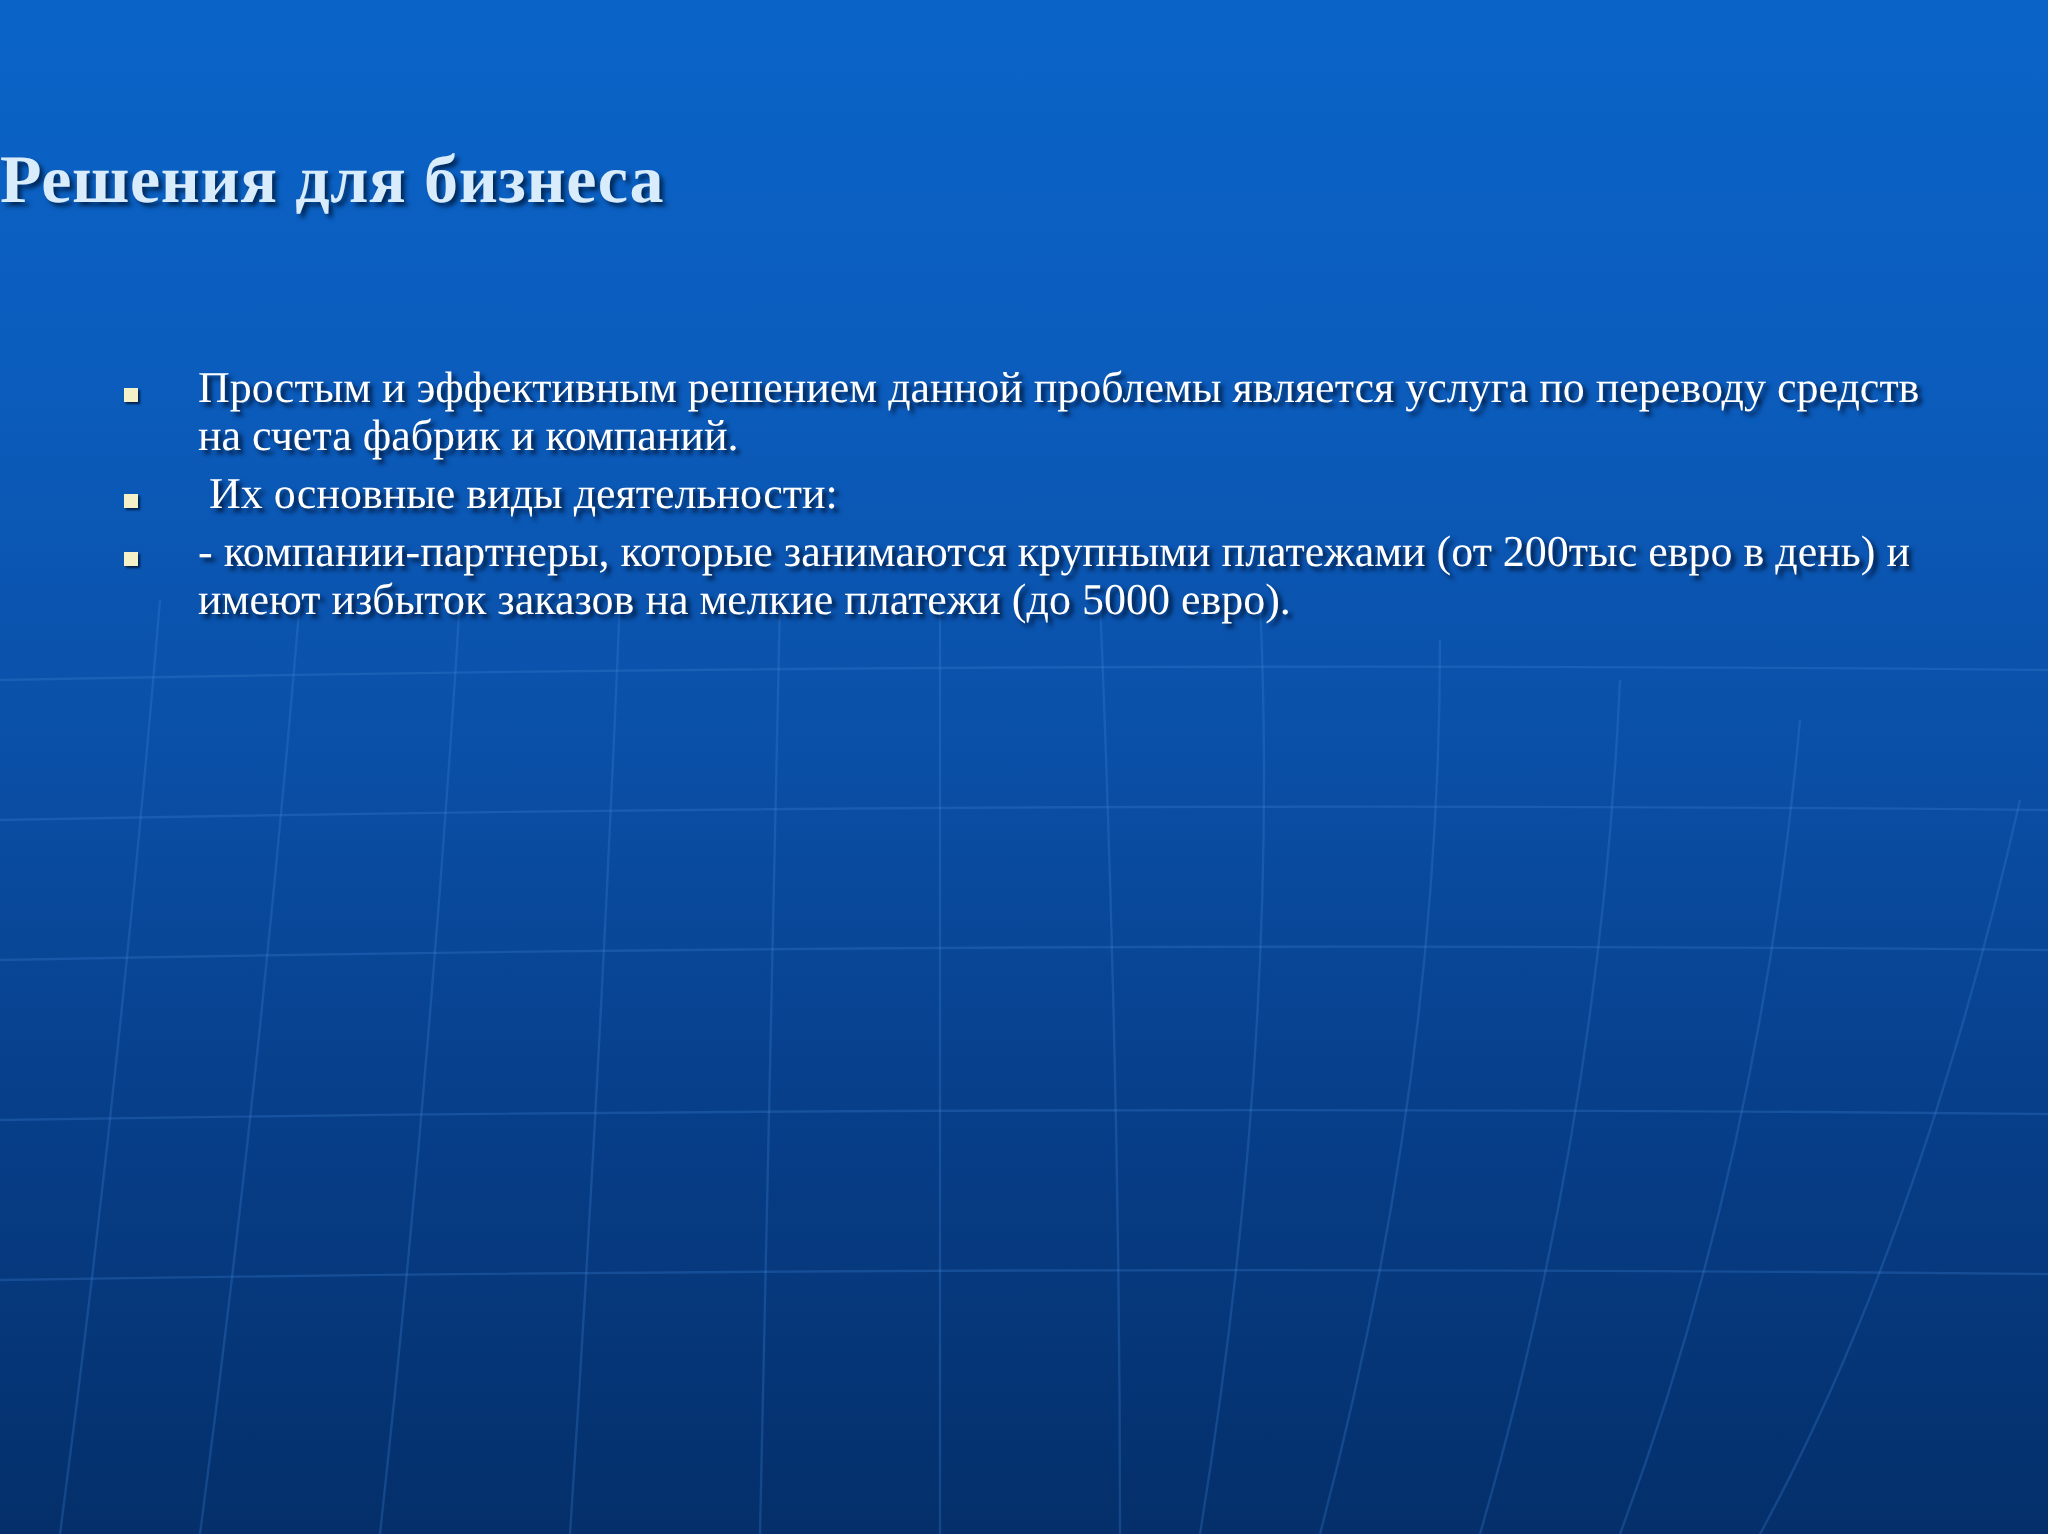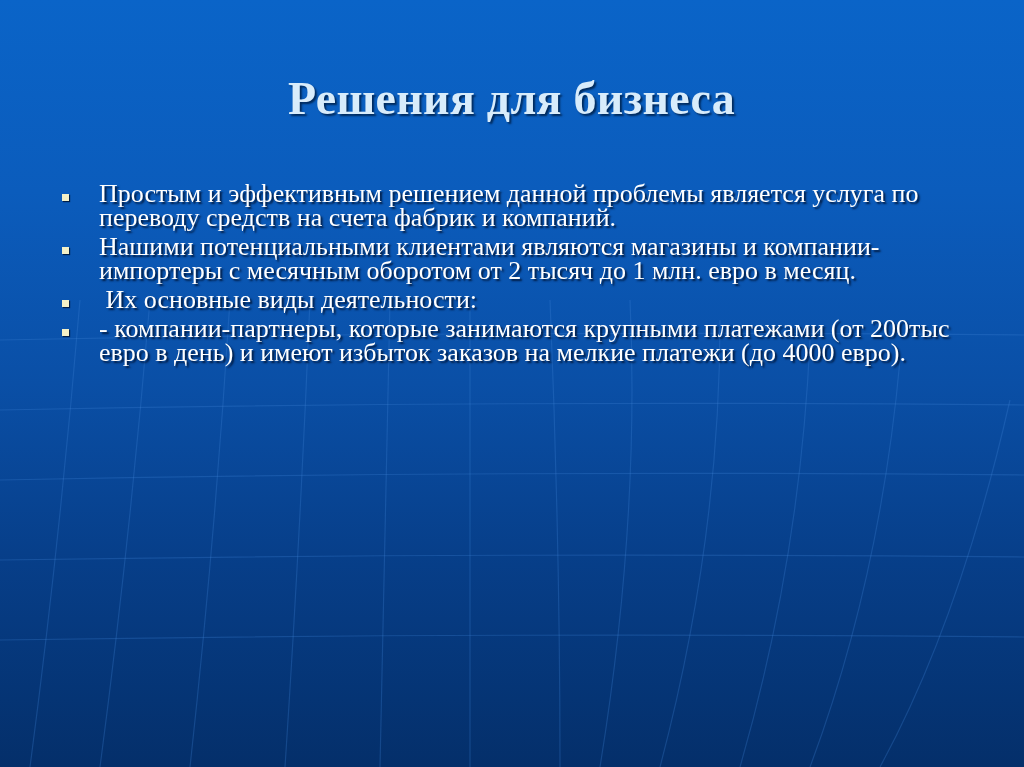--- a/index.html
+++ b/index.html
@@ -3,32 +3,32 @@
 <meta charset="utf-8">
 <style>
   html, body { margin:0; padding:0; }
   body {
     width:1024px; height:767px; overflow:hidden; position:relative;
     background: linear-gradient(180deg, #0a64c8 0%, #0b5cbc 25%, #0a4fa6 50%, #073f8a 72%, #042f6a 100%);
     font-family: "Liberation Serif", "DejaVu Serif", serif;
   }
   .grid { position:absolute; left:0; top:0; width:1024px; height:767px; pointer-events:none; }
   .title {
-    position:absolute; left:0; width:1023px; top:72px; text-align:center;
-    font-size:46px; font-weight:bold; color:#d8ecfb; letter-spacing:0.3px;
+    position:absolute; left:0; width:1023px; top:72px; text-align:left;
+    font-size:34px; font-weight:bold; color:#d8ecfb; letter-spacing:0.3px;
     text-shadow: 2px 2px 2px #002a5c;
   }
   .body { position:absolute; left:60px; top:182px; width:920px; }
   .item { position:relative; padding-left:39px; margin-bottom:5px; }
   .bullet {
     position:absolute; left:2px; top:12px; width:7px; height:7px;
     background:#f4f1c8; box-shadow:1px 1px 1px #001f4a;
   }
   .text {
-    font-size:26px; line-height:24px; color:#ffffff;
+    font-size:22px; line-height:24px; color:#ffffff;
     text-shadow: 2px 2px 2px #001a40;
   }
 </style>
 </head>
 <body>
 
 <svg class="grid" viewBox="0 0 1024 767" preserveAspectRatio="none">
   <g stroke="#3f86d6" stroke-opacity="0.28" stroke-width="1.2" fill="none">
     <path d="M0 340 Q512 330 1024 335"></path>
     <path d="M0 410 Q512 400 1024 405"></path>
@@ -52,23 +52,19 @@
 
 <div class="title">Решения для бизнеса</div>
 
 <div class="body">
   <div class="item">
     <span class="bullet"></span>
     <div class="text">Простым и эффективным решением данной проблемы является услуга по переводу средств на счета фабрик и компаний.</div>
   </div>
   <div class="item">
     <span class="bullet"></span>
-    <div class="text">Нашими потенциальными клиентами являются магазины  и компании-импортеры с месячным оборотом от 2 тысяч до 1 млн. евро в месяц.</div>
-  </div>
-  <div class="item">
-    <span class="bullet"></span>
     <div class="text" style="white-space:pre"> Их основные виды деятельности:</div>
   </div>
   <div class="item">
     <span class="bullet"></span>
-    <div class="text">- компании-партнеры, которые занимаются крупными платежами (от 200тыс евро в день) и имеют избыток заказов на мелкие платежи (до 4000 евро).</div>
+    <div class="text">- компании-партнеры, которые занимаются крупными платежами (от 200тыс евро в день) и имеют избыток заказов на мелкие платежи (до 5000 евро).</div>
   </div>
 </div>
 
 </body></html>

